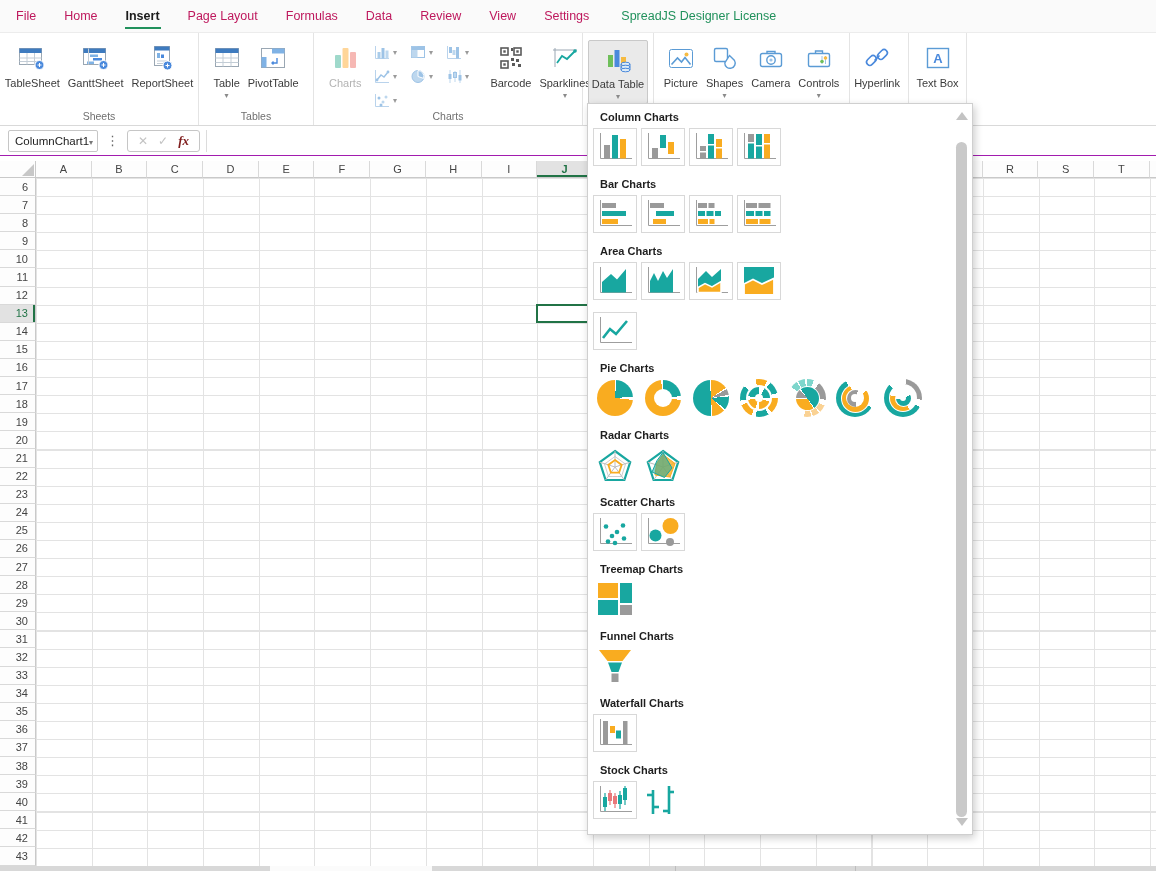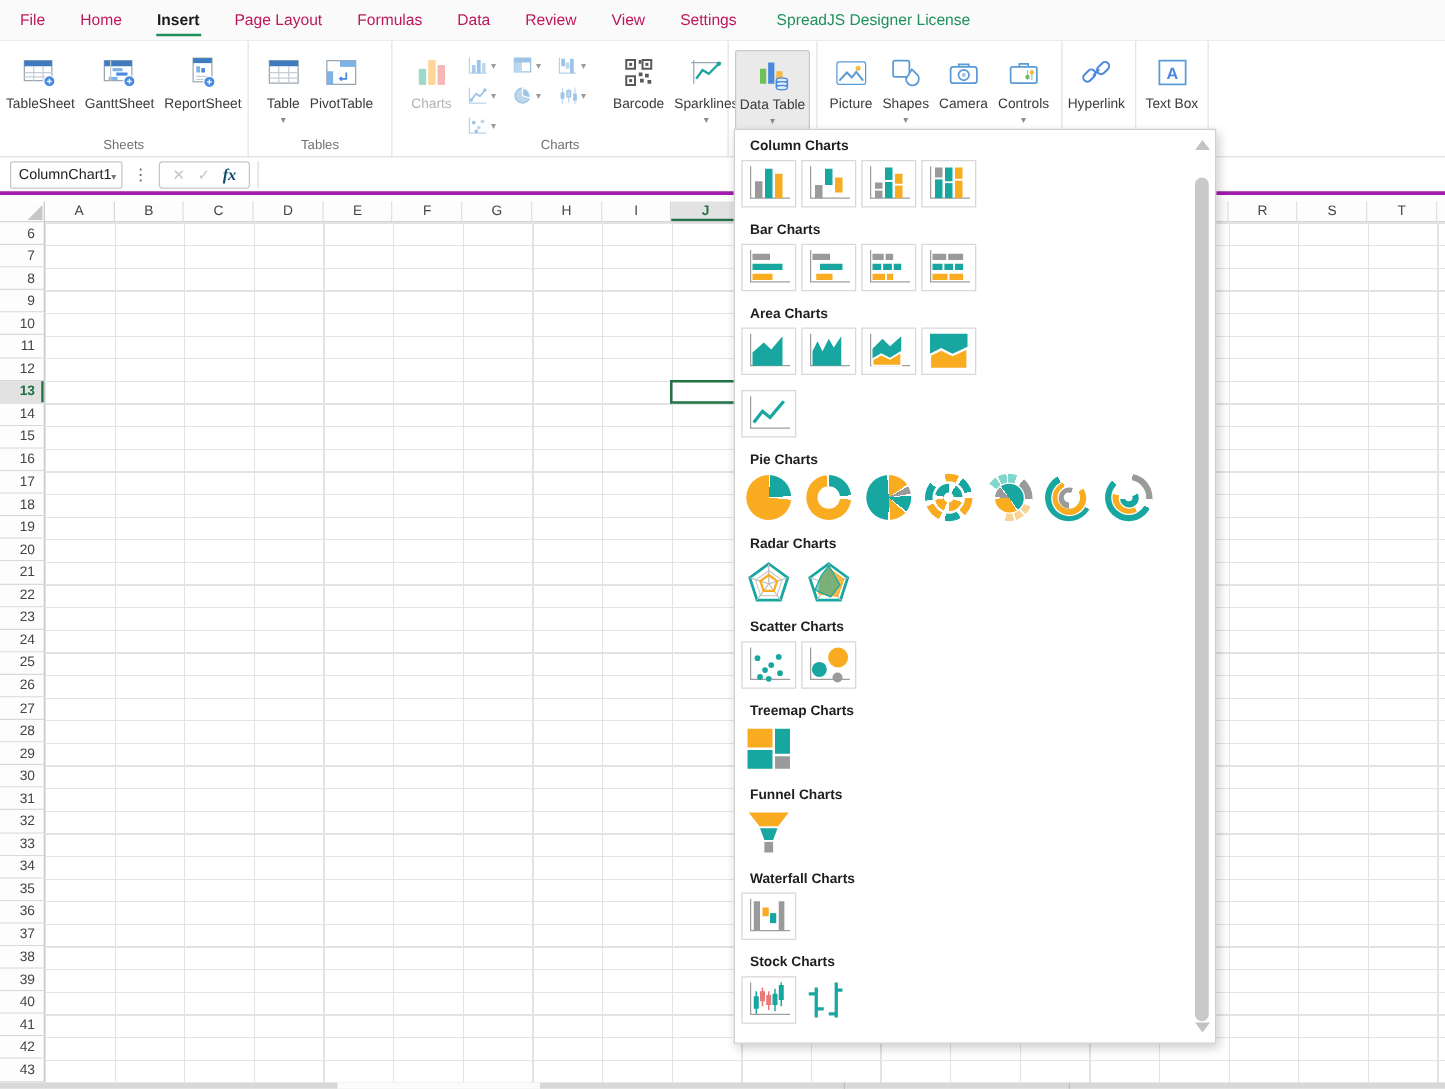--- a/index.html
+++ b/index.html
@@ -21,41 +21,41 @@
   .rb-btn .ric { height:32px; display:flex; align-items:center; justify-content:center; }
   .rb-btn .rlb { font-size:11px; color:#3b3b3b; margin-top:3px; white-space:nowrap; }
   .rb-btn .rlb.disabled { color:#b3b3b3; }
   .rb-btn .caret { font-size:8px; color:#8a8a8a; line-height:8px; margin-top:3px; }
   .rb-btn.highlight { background:#eaeaea; border:1px solid #c9c9c9; }
   .minigrid { display:grid; grid-template-columns:repeat(3,36px); grid-auto-rows:24px; margin:2px 2px 0 2px; }
   .minicell { display:flex; align-items:center; justify-content:center; gap:2px; cursor:pointer; }
   .minicell .caret { font-size:8px; color:#9a9a9a; }
   
   #formulabar { position:absolute; left:0; top:126px; width:1156px; height:30px; background:#fff;
-    border-bottom:3px solid #a21caf; display:flex; align-items:center; }
+    border-bottom:1px solid #a21caf; display:flex; align-items:center; }
   #namebox { position:relative; margin-left:8px; width:90px; height:22px; border:1px solid #c6c6c6; border-radius:2px;
     font-size:11.5px; color:#222; display:flex; align-items:center; padding:0 16px 0 6px; overflow:hidden; white-space:nowrap; }
   #namebox .nb-caret { position:absolute; right:4px; top:7px; font-size:8px; color:#777; }
   #fb-dots { margin:0 8px; color:#666; font-size:13px; letter-spacing:0; }
   #fb-btns { display:flex; align-items:center; gap:10px; border:1px solid #c6c6c6; border-radius:3px; height:22px; padding:0 10px; }
   #fb-btns .fbx { color:#c3c3c3; font-size:12px; }
-  #fb-btns .fx { color:#0c4a6e; font-style:italic; font-family:"Liberation Serif", serif; font-size:13px; font-weight:700; }
+  #fb-btns .fx { color:#7f1d1d; font-style:italic; font-family:"Liberation Serif", serif; font-size:13px; font-weight:700; }
   #fb-input { flex:1; height:22px; margin:0 6px; border-left:1px solid #dcdcdc; }
   
   #grid { position:absolute; left:0; top:161px; width:1156px; height:705px; overflow:hidden; background:#fff; }
   #col-headers { position:absolute; left:0; top:0; height:17px; display:flex; }
   #corner { width:36px; height:17px; border-right:1px solid #c9c9c9; border-bottom:1px solid #c9c9c9; position:relative; background:#fdfdfd; }
   #corner .tri { position:absolute; right:1px; bottom:1px; width:0; height:0; border-left:12px solid transparent; border-bottom:12px solid #c7c7c7; }
   .ch { height:17px; border-right:1px solid #d9d9d9; border-bottom:1px solid #c9c9c9; font-size:11px; color:#444;
     display:flex; align-items:center; justify-content:center; background:#fdfdfd; }
   .ch.sel { background:#e2e2e2; color:#217346; font-weight:700; box-shadow:inset 0 -2px 0 #217346; }
   #row-headers { position:absolute; left:0; top:17px; width:36px; }
   .rh { width:36px; border-right:1px solid #c9c9c9; border-bottom:1px solid #d9d9d9; font-size:11px; color:#444;
     display:flex; align-items:center; justify-content:flex-end; padding-right:7px; background:#fdfdfd; }
-  .rh.sel { background:#e2e2e2; color:#217346; font-weight:700; box-shadow:inset -2px 0 0 #217346; }
+  .rh.sel { background:#e2e2e2; color:#217346; font-weight:400; box-shadow:inset -2px 0 0 #217346; }
   #cells { position:absolute; left:36px; top:17px; right:0; bottom:0;
     background:
       repeating-linear-gradient(to right, #e3e3e3 0 1px, transparent 1px 55.7px),
       repeating-linear-gradient(to bottom, #e3e3e3 0 1px, transparent 1px 18.1px); }
   #sel-cell { position:absolute; border:2px solid #217346; background:transparent; }
   
   #tabstrip { position:absolute; left:0; bottom:0; width:1156px; height:5px; background:#d8d8d8; }
   #tabstrip .active-tab { position:absolute; left:270px; width:162px; height:5px; background:#fbfbfb; }
   #tabstrip .div1 { position:absolute; left:675px; width:1px; height:5px; background:#bdbdbd; }
   #tabstrip .div2 { position:absolute; left:855px; width:1px; height:5px; background:#bdbdbd; }

